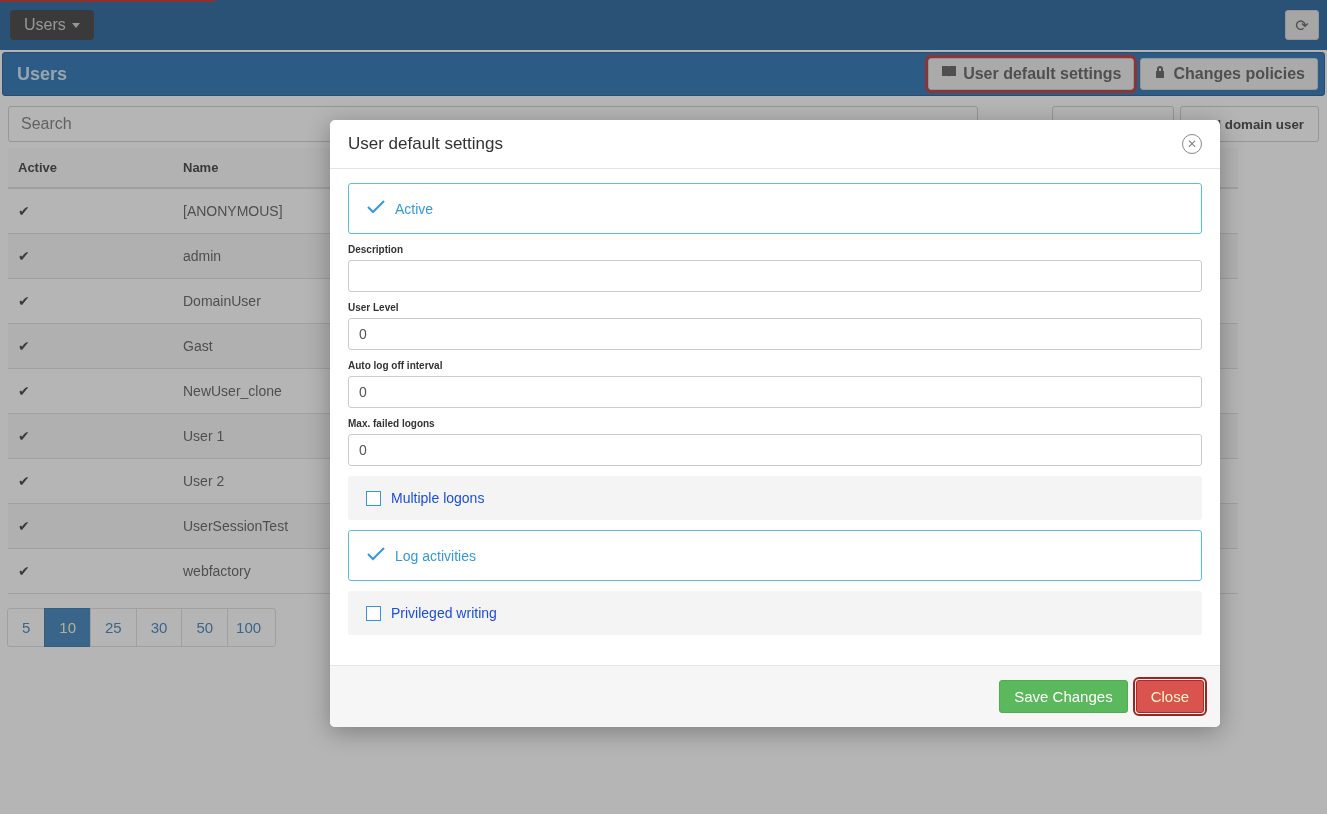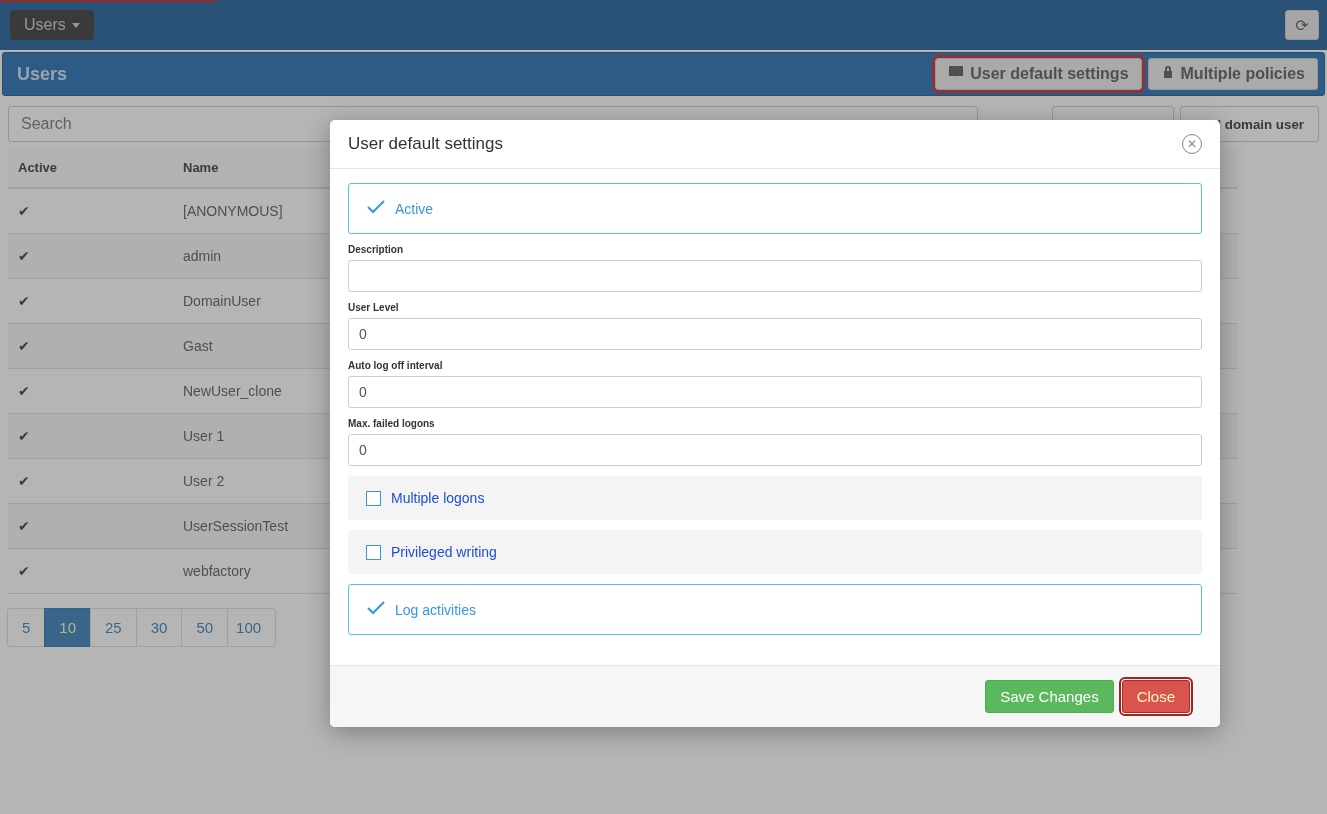--- a/index.html
+++ b/index.html
@@ -246,21 +246,21 @@
       align-items:center; justify-content:center;
       background:#fff;
     }
     .checkmark-on {
       color:#3598db;
       font-size:18px;
     }
     .modal-footer {
       background:#f6f6f6;
       border-top:1px solid #e5e5e5;
-      padding: 14px 30px;
+      padding: 14px 16px;
       display:flex;
       justify-content:flex-end;
       gap:8px;
     }
     .btn { border-radius:3px; padding:7px 14px; font-size:15px; cursor:pointer; border:1px solid transparent;}
     .btn-success { background:#5cb85c; color:#fff; border-color:#4cae4c;}
     .btn-danger { background:#d9534f; color:#fef9c3; border-color:#ac2925; outline:2px solid #9e2420; outline-offset:1px;}
   </style>
 </head>
 <body>
@@ -286,21 +286,21 @@
           </svg>
       </span>
       <span>User default settings</span>
     </button>
     <button class="hdr-btn">
       <span class="icon-lock">
         <svg width="14" height="14" viewBox="0 0 14 14">
             <path fill="#555" d="M4 6V4a3 3 0 016 0v2h1v7H3V6h1zm2 0h2V4a1 1 0 00-2 0v2z"></path>
           </svg>
       </span>
-      <span>Multiple policies</span>
+      <span>Changes policies</span>
     </button>
   </div>
 </div>
 
 <div class="content">
   <div class="search-row">
     <input class="search-input" placeholder="Search" style="">
     <div class="add-btns">
       <button class="add-btn">Add local user</button>
       <button class="add-btn">Add domain user</button>
@@ -411,39 +411,39 @@
     <div class="form-group">
       <div class="check-wrap grey">
         <div class="check-item">
           <span class="cbx"></span>
           <span>Multiple logons</span>
         </div>
       </div>
     </div>
 
     <div class="form-group">
-      <div class="check-wrap grey">
-        <div class="check-item">
-          <span class="cbx"></span>
-          <span>Privileged writing</span>
-        </div>
-      </div>
-    </div>
-
-    <div class="form-group">
       <div class="check-wrap active-blue">
         <div class="check-item on">
           <span class="checkmark-on">
             <svg width="18" height="14" viewBox="0 0 18 14">
                 <path fill="none" stroke="#3598db" stroke-width="2" d="M1 7l5 5L17 1"></path>
               </svg>
           </span>
           <span>Log activities</span>
         </div>
       </div>
     </div>
 
+    <div class="form-group">
+      <div class="check-wrap grey">
+        <div class="check-item">
+          <span class="cbx"></span>
+          <span>Privileged writing</span>
+        </div>
+      </div>
+    </div>
+
   </div>
   <div class="modal-footer">
     <button class="btn btn-success">Save Changes</button>
     <button class="btn btn-danger">Close</button>
   </div>
 </div>
 
 </body></html>

